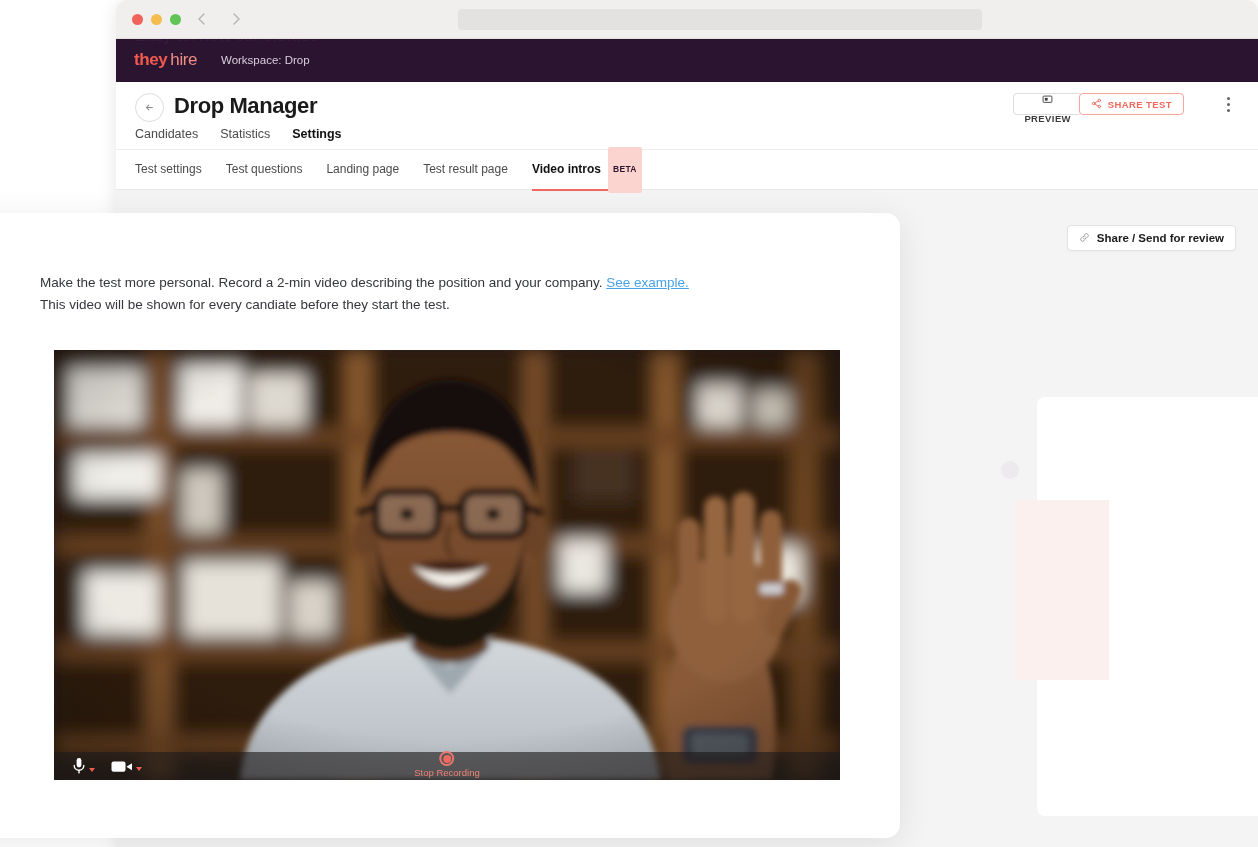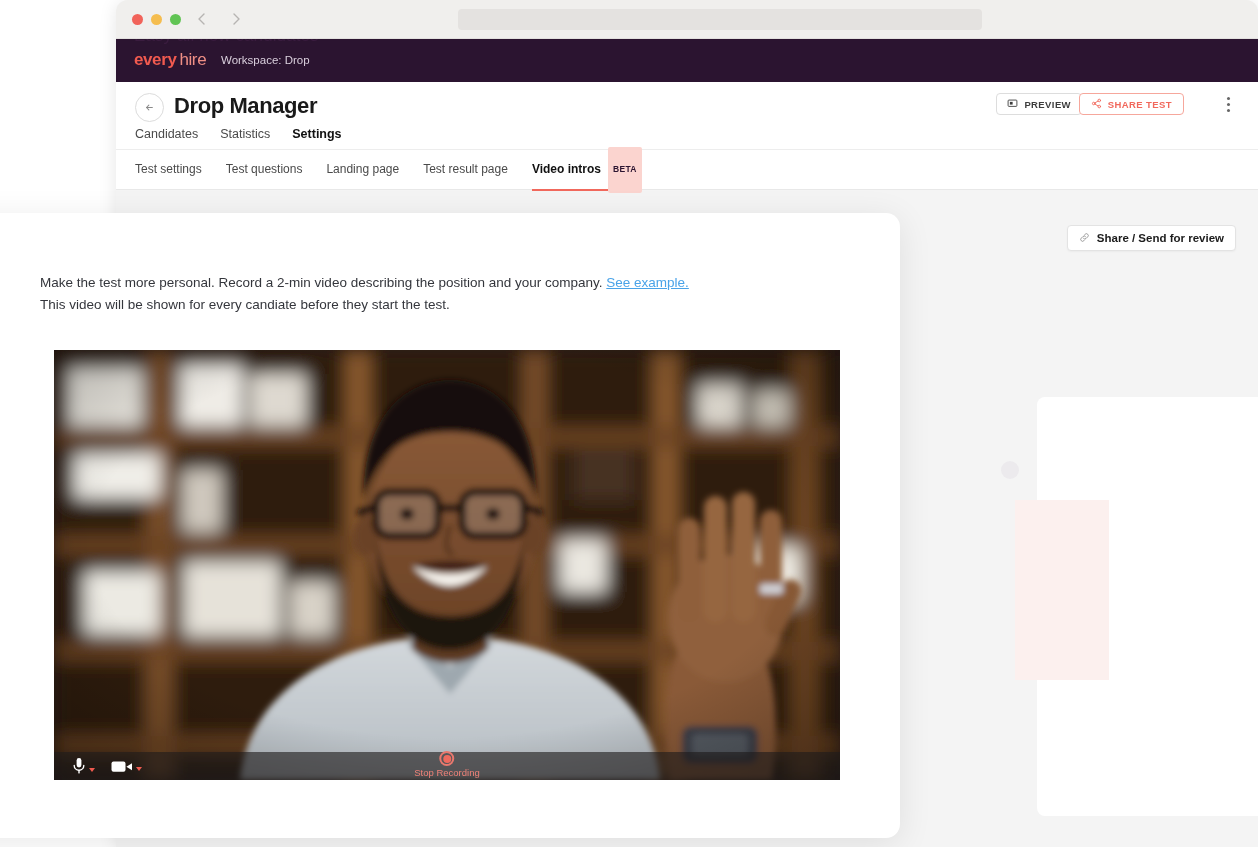--- a/index.html
+++ b/index.html
@@ -168,20 +168,21 @@
   }
 
   .btn-preview {
     position: absolute; right: 176px; top: 11px;
     display: flex; align-items: center; gap: 6px;
     height: 22px; padding: 0 10px;
     border: 1px solid #dddddd; border-radius: 4px;
     background: #fff;
     font-size: 9.5px; font-weight: 700; color: #3d3d3d;
     letter-spacing: 0.4px;
+    flex-direction: column;
   }
   .btn-share-test {
     position: absolute; right: 74px; top: 11px;
     display: flex; align-items: center; gap: 6px;
     height: 22px; padding: 0 11px;
     border: 1px solid #f6a79c; border-radius: 4px;
     background: #fff;
     font-size: 9.5px; font-weight: 700; color: #f1685c;
     letter-spacing: 0.4px;
   }
@@ -304,21 +305,21 @@
               <polyline points="6,3 11,8 6,13"></polyline>
             </svg>
         </span>
       </div>
       <div class="url-bar" title=""></div>
     </div>
 
     <div class="app-header">
       <div class="ghost-text">Easy all new candidates</div>
       <div class="brand">
-        <span class="b1">every</span><span class="b2">hire</span>
+        <span class="b1">they</span><span class="b2">hire</span>
       </div>
       <div class="workspace">Workspace: Drop</div>
 
     </div>
 
     <div class="page-body">
 
       <div class="title-area">
         <div class="back-btn">
           <svg width="13" height="13" viewBox="0 0 16 16" fill="none" stroke="currentColor" stroke-width="1.3" stroke-linecap="round" stroke-linejoin="round">

